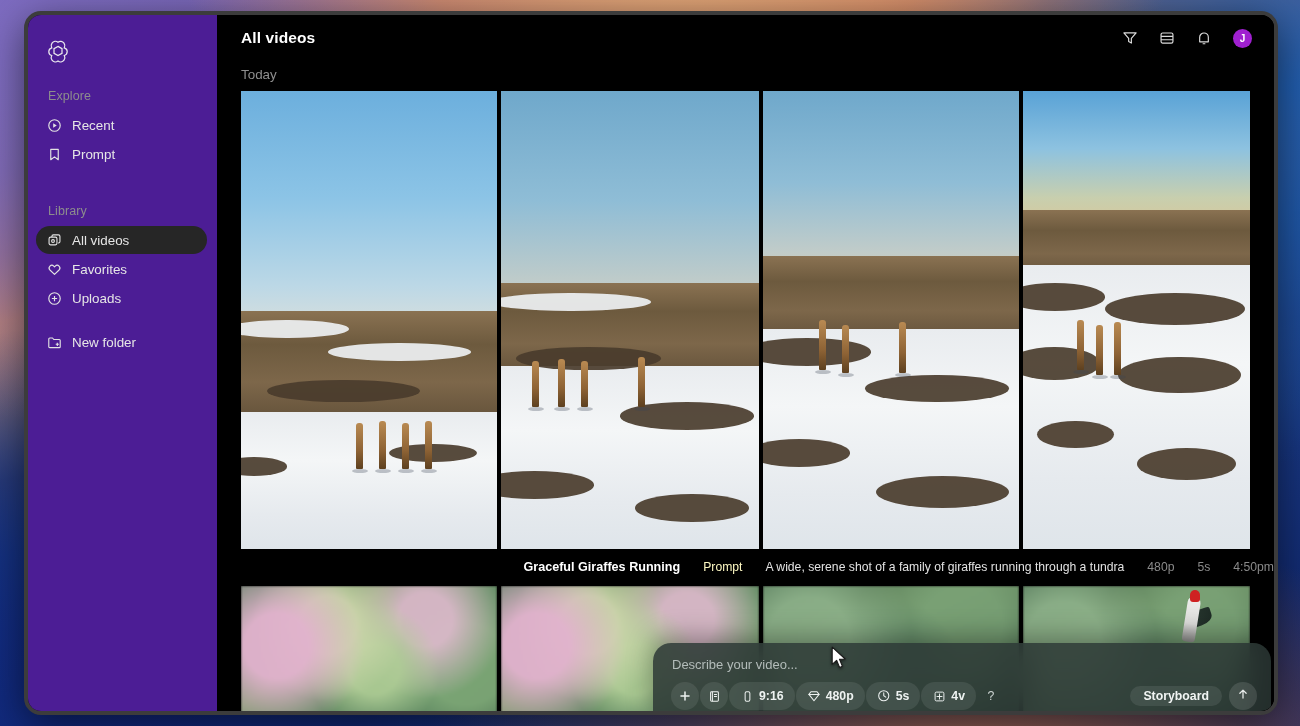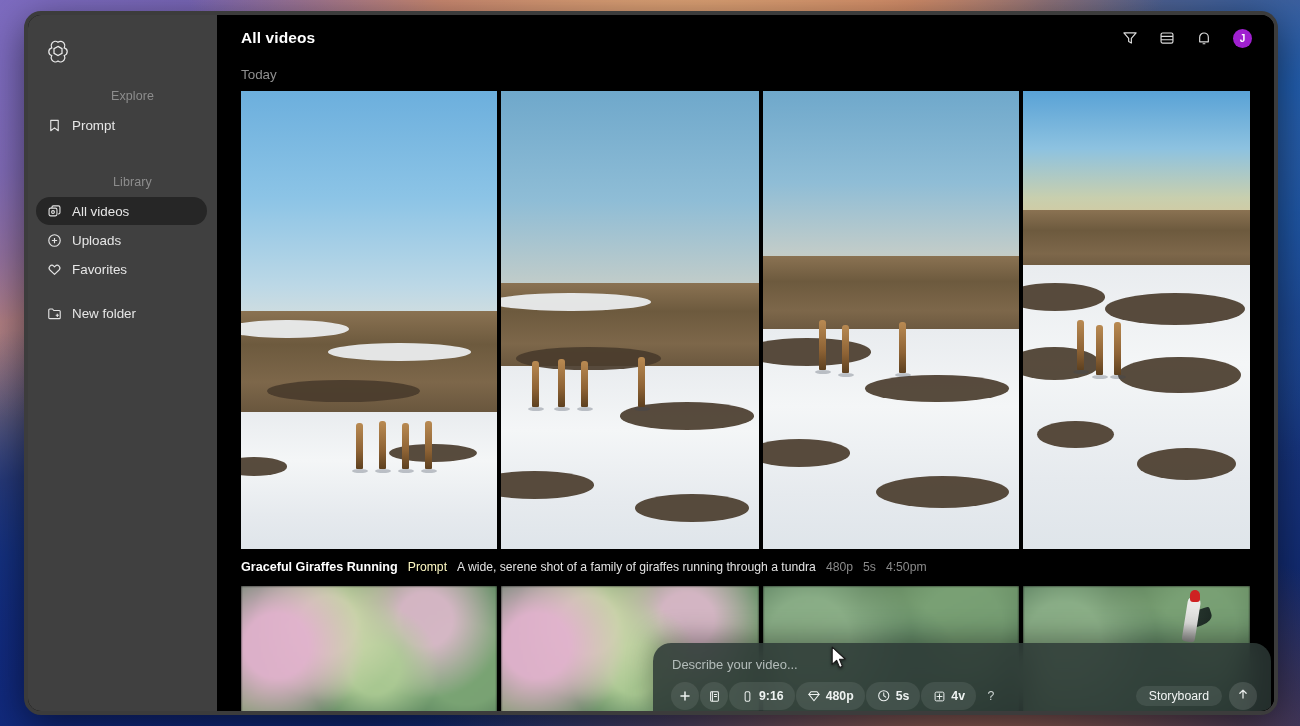--- a/index.html
+++ b/index.html
@@ -38,25 +38,24 @@
     border: 4px solid #3c3c3c;
     overflow: hidden;
     display: flex;
     box-shadow: 0 10px 40px rgba(0,0,0,0.55);
   }
 
   
   #sidebar {
     width: 189px;
     flex: 0 0 189px;
-    background: #404040;
+    background: #4c1d95;
     padding-top: 18px;
     position: relative;
     z-index: 3;
-    text-align: center;
   }
 
   .brand-logo {
     margin: 6px 0 0 18px;
     width: 24px;
     height: 24px;
     opacity: 0.95;
   }
 
   .nav-group-label {
@@ -258,24 +257,25 @@
     width: 26px; height: 16px;
     background: linear-gradient(120deg,#2b3b33 0%, #1d2a24 100%);
     border-radius: 50% 14% 50% 20%;
     transform: rotate(-18deg);
   }
 
   
   .meta-row {
     display: flex;
     align-items: center;
-    gap: 10px;
+    gap: 23px;
     padding: 11px 0 12px 24px;
     white-space: nowrap;
     overflow: hidden;
+    justify-content: flex-end;
   }
   .meta-title { color: #ffffff; font-size: 12.6px; font-weight: 700; }
   .meta-key   { color: #fef9c3; font-size: 12.2px; }
   .meta-prompt{ color: #e2e2e2; font-size: 12.2px; }
   .meta-chip  { color: #8a8a8a; font-size: 12.2px; }
 
   
   #composer {
     position: absolute;
     left: 436px;
@@ -321,21 +321,21 @@
     cursor: pointer;
     white-space: nowrap;
   }
   .chip.icon-only { padding: 0; width: 28px; justify-content: center; }
   .chip .ico { width: 14px; height: 14px; display: flex; align-items: center; justify-content: center; }
   .chip.ghost { background: transparent; color: #cfd6d4; font-weight: 400; }
   #composer-right { margin-left: auto; display: flex; align-items: center; gap: 7px; }
   #storyboard-btn {
     height: 20px; padding: 0 13px; border-radius: 14px;
     background: rgba(255,255,255,0.085);
-    color: #f2f5f4; font-size: 12.3px; font-weight: 400;
+    color: #f2f5f4; font-size: 12.3px; font-weight: 700;
     display: inline-flex; align-items: center; cursor: pointer;
   }
   #send-btn {
     width: 28px; height: 28px; border-radius: 50%;
     background: rgba(255,255,255,0.12);
     display: flex; align-items: center; justify-content: center;
     color: #e8eceb; cursor: pointer;
   }
 
   
@@ -359,20 +359,29 @@
 
       <div class="brand-logo">
         <svg viewBox="0 0 24 24" width="24" height="24" fill="none" stroke="#f2f2f2" stroke-width="1.25">
           <path d="M12 3.2c1.9-1.4 4.6-1 6 .9 1 1.4 1.1 3.2.3 4.7 1.7.5 2.9 2 2.9 3.8s-1.2 3.4-2.9 3.9c.8 1.5.7 3.3-.3 4.7-1.4 1.9-4.1 2.3-6 .9-1.9 1.4-4.6 1-6-.9-1-1.4-1.1-3.2-.3-4.7C4 16 2.8 14.5 2.8 12.7S4 9.3 5.7 8.8c-.8-1.5-.7-3.3.3-4.7 1.4-1.9 4.1-2.3 6-.9z"></path>
           <path d="M12 7.4 16 9.7v4.6L12 16.6 8 14.3V9.7z"></path>
         </svg>
       </div>
 
       <div class="nav-group-label">Explore</div>
 
+      <div class="nav-item">
+        <span class="ico">
+          <svg viewBox="0 0 16 16" width="15" height="15" fill="none" stroke="currentColor" stroke-width="1.25">
+            <circle cx="8" cy="8" r="6.1"></circle>
+              <path d="M6.6 5.6 10.4 8l-3.8 2.4z" fill="currentColor" stroke="none"></path>
+          </svg>
+        </span>
+        <span>Recent</span>
+      </div>
 
 
       <div class="nav-item">
         <span class="ico">
           <svg viewBox="0 0 16 16" width="15" height="15" fill="none" stroke="currentColor" stroke-width="1.25" stroke-linejoin="round">
             <path d="M4 2.6h8v11l-4-3.1-4 3.1z"></path>
           </svg>
         </span>
         <span>Prompt</span>
       </div>
@@ -385,35 +394,35 @@
             <rect x="2.2" y="4.4" width="8.4" height="8.2" rx="1.6"></rect>
             <path d="M5.2 4.2V3.6a1.6 1.6 0 0 1 1.6-1.6h5.4A1.6 1.6 0 0 1 13.8 3.6v5.5a1.6 1.6 0 0 1-1.6 1.6h-.5"></path>
             <circle cx="6.4" cy="8.5" r="1.5"></circle>
           </svg>
         </span>
         <span>All videos</span>
       </div>
 
       <div class="nav-item">
         <span class="ico">
+          <svg viewBox="0 0 16 16" width="15" height="15" fill="none" stroke="currentColor" stroke-width="1.25" stroke-linejoin="round">
+            <path d="M8 13.2 3.1 8.5a2.9 2.9 0 0 1 4.1-4.1L8 5.2l.8-.8a2.9 2.9 0 0 1 4.1 4.1z"></path>
+          </svg>
+        </span>
+        <span>Favorites</span>
+      </div>
+
+      <div class="nav-item">
+        <span class="ico">
           <svg viewBox="0 0 16 16" width="15" height="15" fill="none" stroke="currentColor" stroke-width="1.25">
             <circle cx="8" cy="8" r="6.1"></circle>
               <path d="M8 5.2v5.6M5.2 8h5.6"></path>
           </svg>
         </span>
         <span>Uploads</span>
-      </div>
-
-      <div class="nav-item">
-        <span class="ico">
-          <svg viewBox="0 0 16 16" width="15" height="15" fill="none" stroke="currentColor" stroke-width="1.25" stroke-linejoin="round">
-            <path d="M8 13.2 3.1 8.5a2.9 2.9 0 0 1 4.1-4.1L8 5.2l.8-.8a2.9 2.9 0 0 1 4.1 4.1z"></path>
-          </svg>
-        </span>
-        <span>Favorites</span>
       </div>
 
       <div class="nav-spacer"></div>
 
       <div class="nav-item">
         <span class="ico">
           <svg viewBox="0 0 16 16" width="15" height="15" fill="none" stroke="currentColor" stroke-width="1.2" stroke-linejoin="round">
             <path d="M1.9 12.4V4.2a1 1 0 0 1 1-1h3l1.3 1.6h5.9a1 1 0 0 1 1 1v6.6a1 1 0 0 1-1 1H2.9a1 1 0 0 1-1-1z"></path>
             <path d="M11 8.2v3.4M9.3 9.9h3.4"></path>
           </svg>

